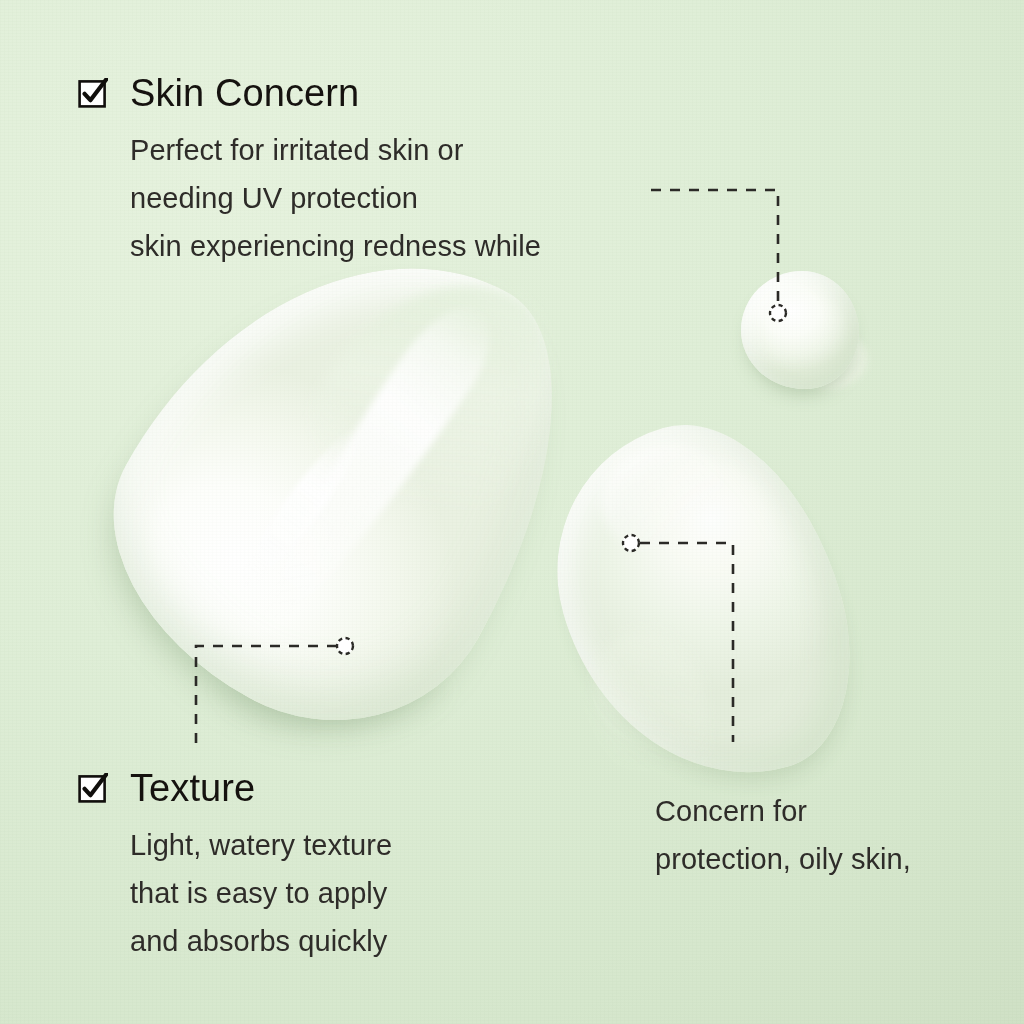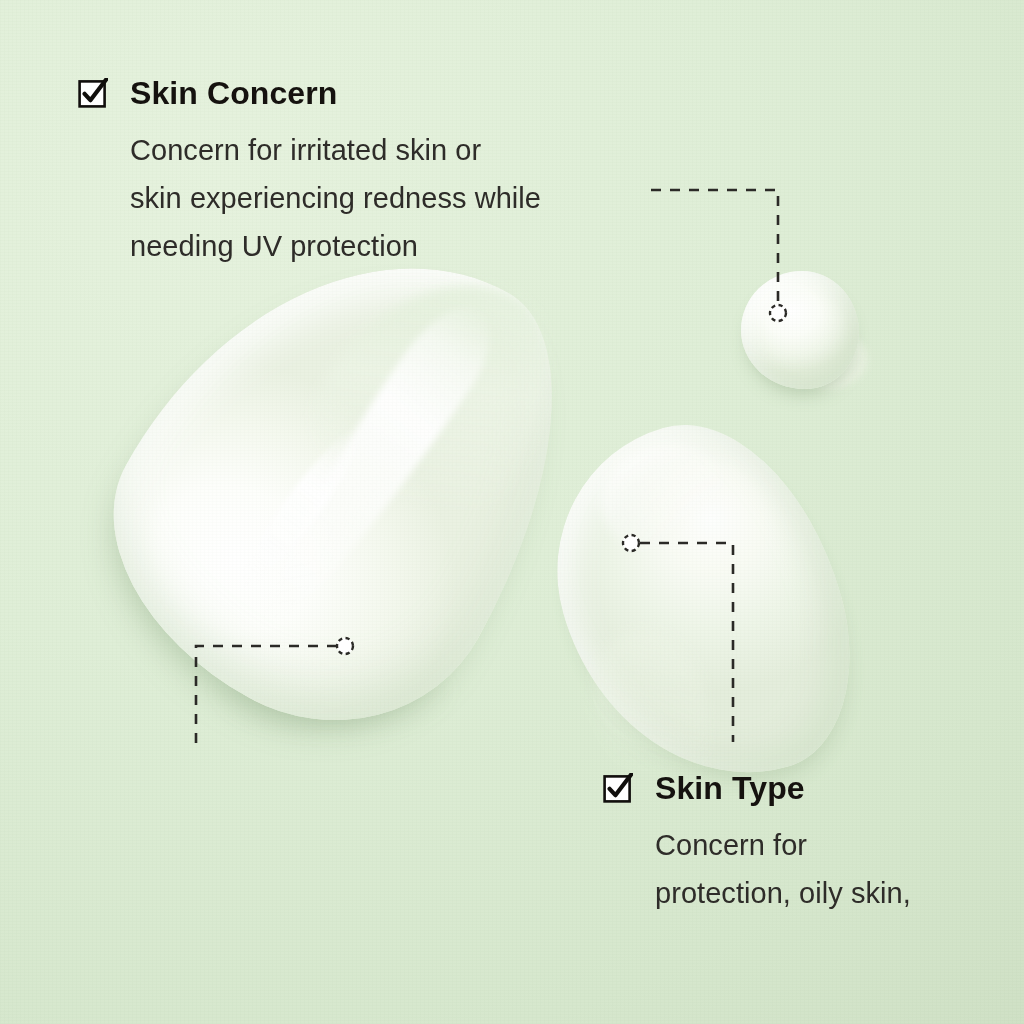--- a/index.html
+++ b/index.html
@@ -188,22 +188,22 @@
     gap: 22px;
     height: 34px;
   }
   .checkbox {
     width: 30px;
     height: 30px;
     flex: 0 0 30px;
     position: relative;
   }
   .card-title {
-    font-size: 32px;
-    font-weight: bold;
+    font-size: 38px;
+    font-weight: normal;
     color: #15120f;
     letter-spacing: .1px;
     white-space: nowrap;
     line-height: 1;
   }
   .card-body {
     margin-top: 16px;
     margin-left: 52px;
     font-size: 29px;
     line-height: 48px;
@@ -259,36 +259,43 @@
     <div class="card-head">
       <span class="checkbox">
         <svg width="30" height="30" viewBox="0 0 30 30">
           <rect x="1.6" y="3.4" width="25" height="25" fill="#ffffff" stroke="#100e0c" stroke-width="2.6"></rect>
           <path d="M6.6 15.8 L12.4 22.2 L28.4 1.2" fill="none" stroke="#100e0c" stroke-width="4.2" stroke-linecap="round" stroke-linejoin="round"></path>
         </svg>
       </span>
       <span class="card-title">Skin Concern</span>
     </div>
     <div class="card-body">
-      <span class="ln">Concern for irritated skin or</span>
+      <span class="ln">Perfect for irritated skin or</span>
+      <span class="ln">needing UV protection</span>
       <span class="ln">skin experiencing redness while</span>
-      <span class="ln">needing UV protection</span>
-    </div>
-  </div>
-
-
-  <div class="card" id="card-skin-type">
+    </div>
+  </div>
+
+  <div class="card" id="card-texture">
     <div class="card-head">
       <span class="checkbox">
         <svg width="30" height="30" viewBox="0 0 30 30">
           <rect x="1.6" y="3.4" width="25" height="25" fill="#ffffff" stroke="#100e0c" stroke-width="2.6"></rect>
           <path d="M6.6 15.8 L12.4 22.2 L28.4 1.2" fill="none" stroke="#100e0c" stroke-width="4.2" stroke-linecap="round" stroke-linejoin="round"></path>
         </svg>
       </span>
-      <span class="card-title">Skin Type</span>
-    </div>
+      <span class="card-title">Texture</span>
+    </div>
+    <div class="card-body">
+      <span class="ln">Light, watery texture</span>
+      <span class="ln">that is easy to apply</span>
+      <span class="ln">and absorbs quickly</span>
+    </div>
+  </div>
+
+  <div class="card" id="card-skin-type">
     <div class="card-body">
       <span class="ln">Concern for</span>
       <span class="ln">protection, oily skin,</span>
     </div>
   </div>
 
 </div>
 
 </body></html>

